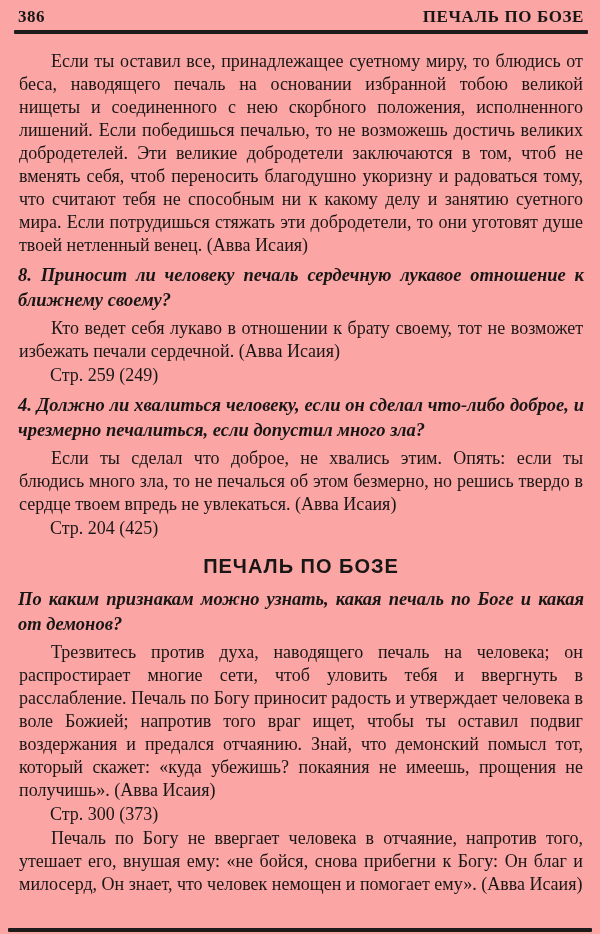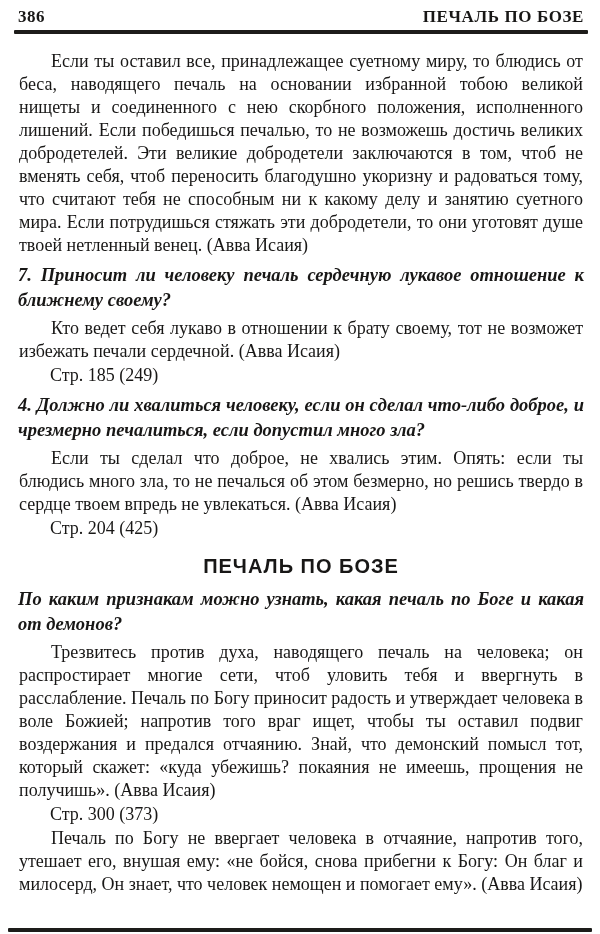--- a/index.html
+++ b/index.html
@@ -5,21 +5,21 @@
     html, body {
       margin: 0;
       padding: 0;
       background: #e8e8e8;
     }
     .page {
       position: relative;
       width: 600px;
       height: 934px;
       margin: 0 auto;
-      background: #ffffff;
+      background: #fca5a5;
       color: #181716;
       font-family: "Liberation Serif", serif;
       overflow: hidden;
       box-sizing: border-box;
     }
     .page-header {
       display: flex;
       justify-content: space-between;
       align-items: flex-end;
       padding: 7px 16px 0 18px;
@@ -93,25 +93,25 @@
     <span class="running-title">ПЕЧАЛЬ ПО БОЗЕ</span>
   </header>
 
   <div class="header-rule"></div>
 
   <main class="page-body">
 
     <p class="para">Если ты оставил все, принадлежащее суетному миру, то блюдись от беса, наводящего печаль на основании избранной тобою великой нищеты и соединенного с нею скорбного положения, исполненного лишений. Если победишься печалью, то не возможешь достичь великих добродетелей. Эти великие добродетели заключаются в том, чтоб не вменять себя, чтоб переносить благодушно укоризну и радоваться тому, что считают тебя не способным ни к какому делу и занятию суетного мира. Если потрудишься стяжать эти добродетели, то они уготовят душе твоей нетленный венец. (Авва Исаия)</p>
 
 
-    <h3 class="question">7. Приносит ли человеку печаль сердечную лукавое отношение к ближнему своему?</h3>
+    <h3 class="question">8. Приносит ли человеку печаль сердечную лукавое отношение к ближнему своему?</h3>
 
     <p class="para">Кто ведет себя лукаво в отношении к брату своему, тот не возможет избежать печали сердечной. (Авва Исаия)</p>
 
-    <p class="ref">Стр. 185 (249)</p>
+    <p class="ref">Стр. 259 (249)</p>
 
     <h3 class="question">4. Должно ли хвалиться человеку, если он сделал что-либо доброе, и чрезмерно печалиться, если допустил много зла?</h3>
 
     <p class="para">Если ты сделал что доброе, не хвались этим. Опять: если ты блюдись много зла, то не печалься об этом безмерно, но решись твердо в сердце твоем впредь не увлекаться. (Авва Исаия)</p>
 
     <p class="ref">Стр. 204 (425)</p>
 
     <h2 class="section-heading">ПЕЧАЛЬ ПО БОЗЕ</h2>
 
     <h3 class="question">По каким признакам можно узнать, какая печаль по Боге и какая от демонов?</h3>

